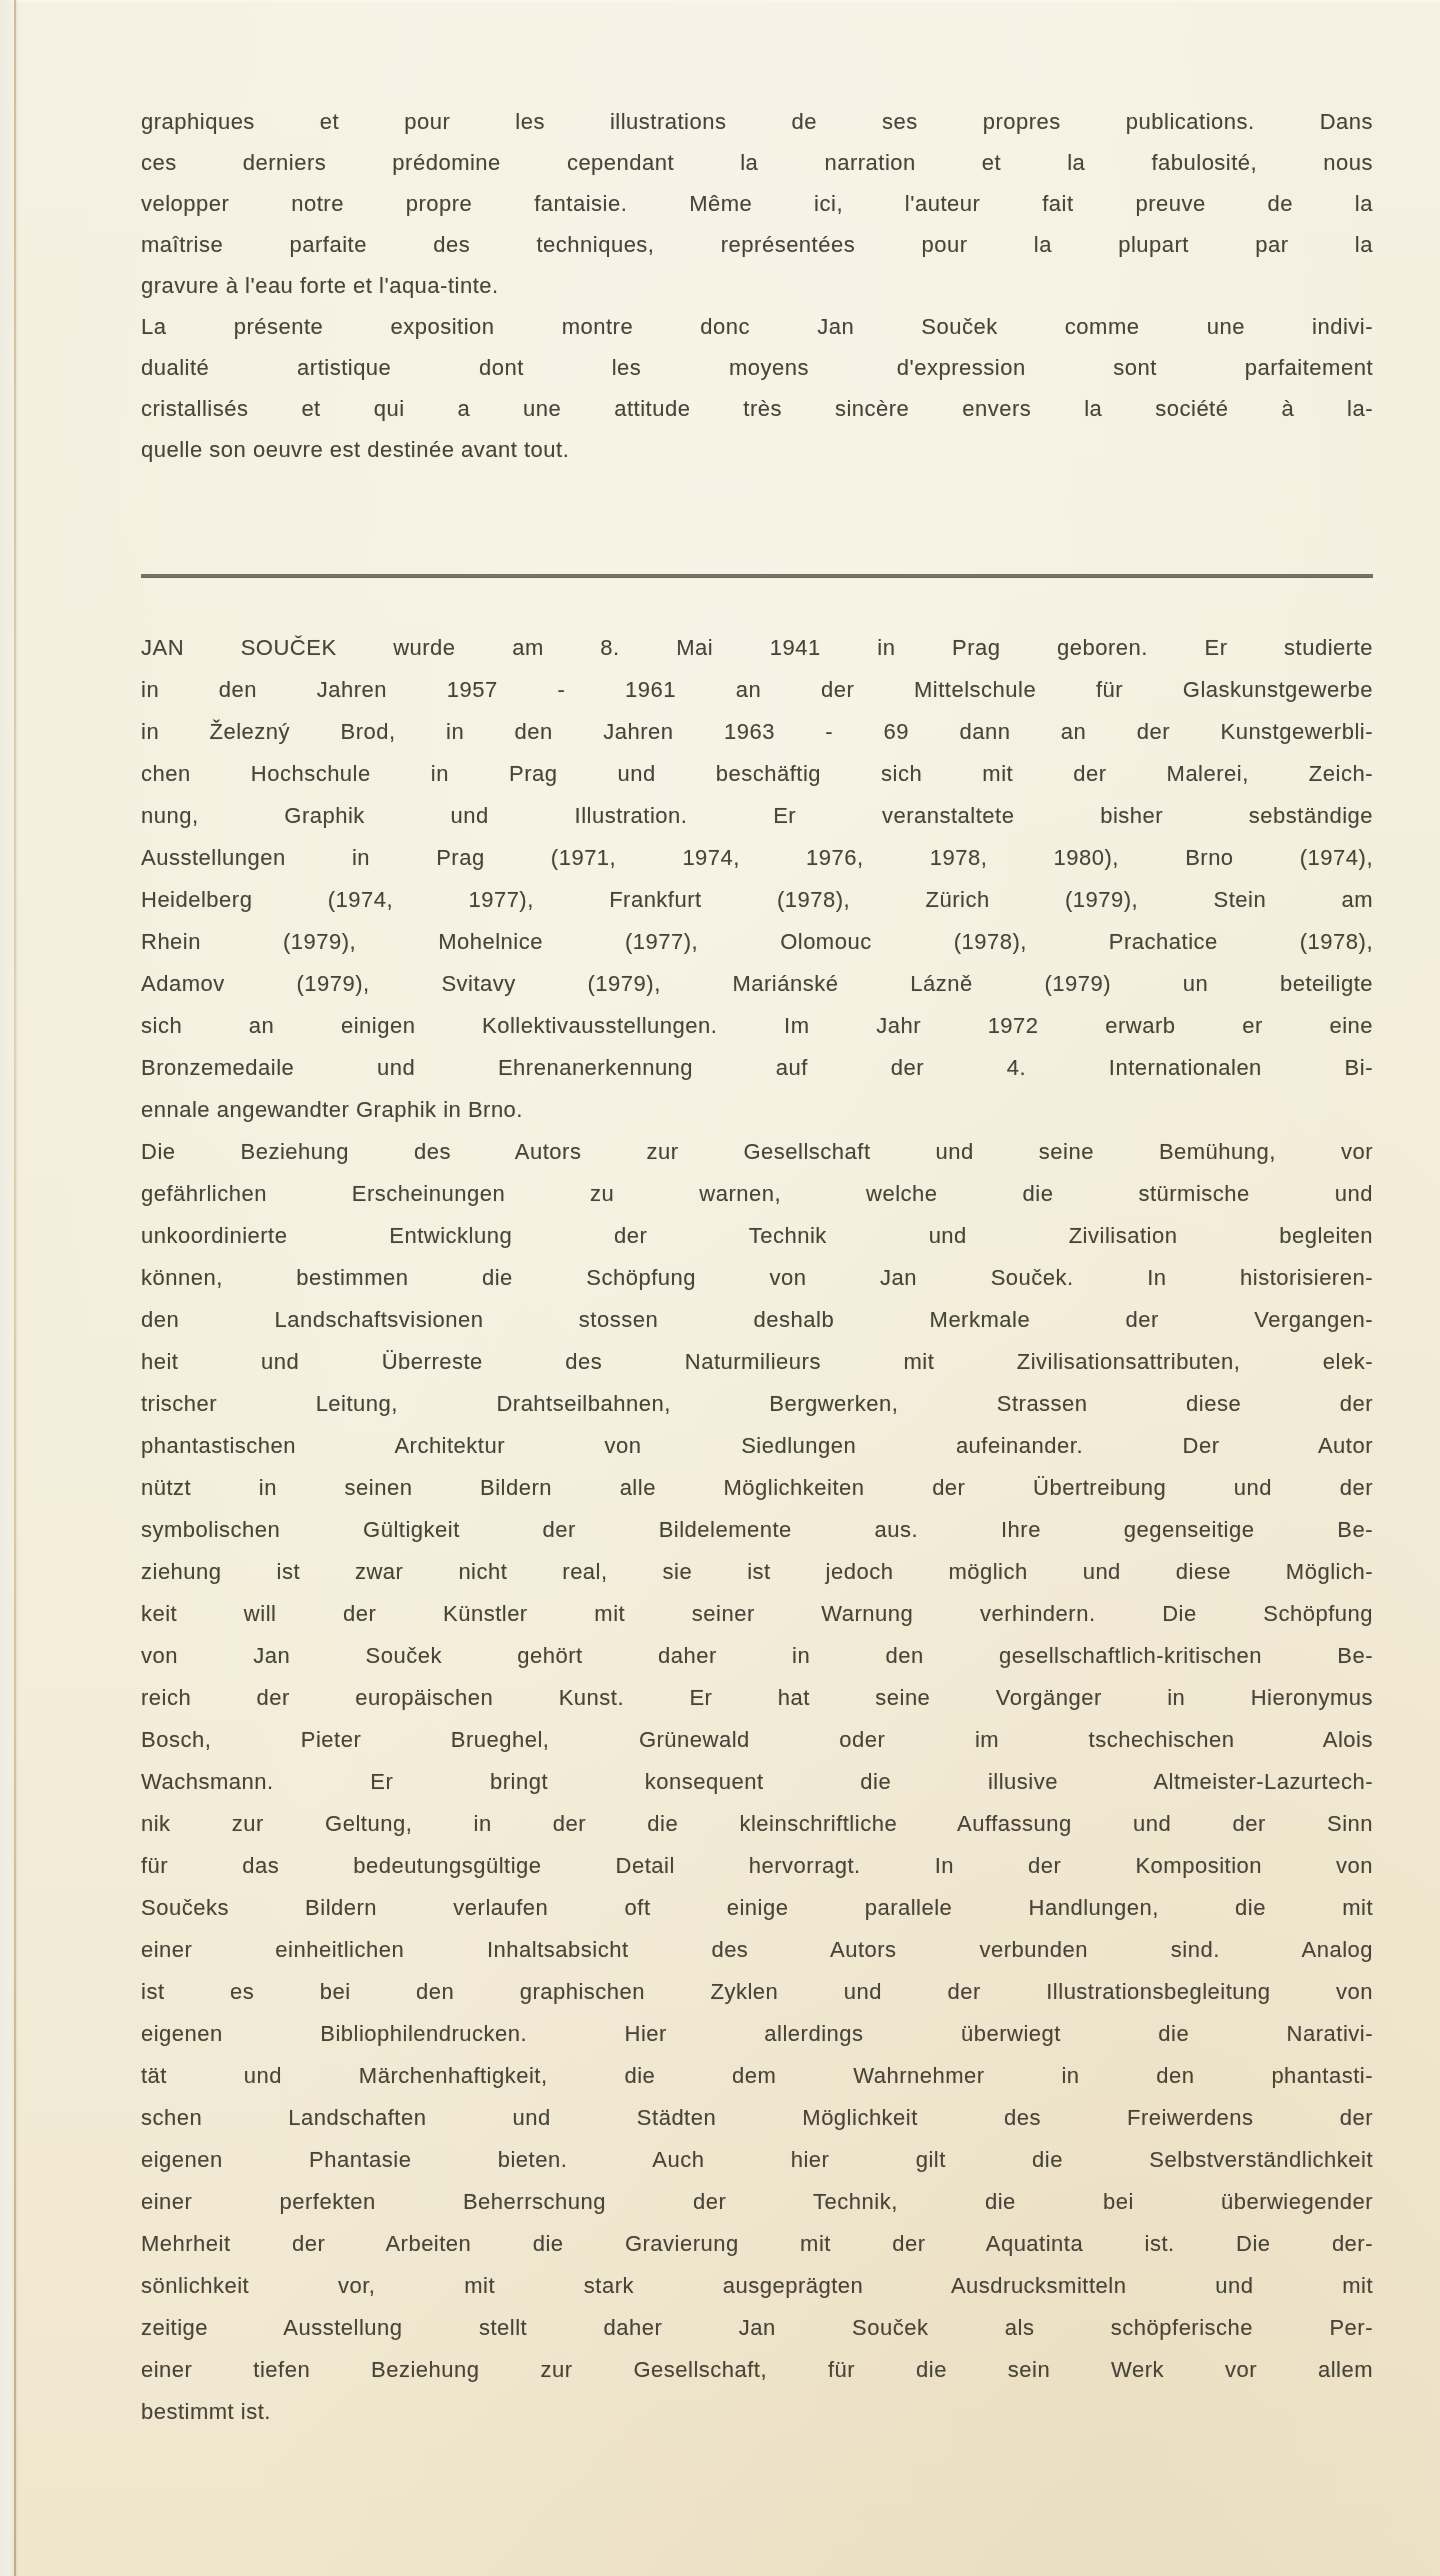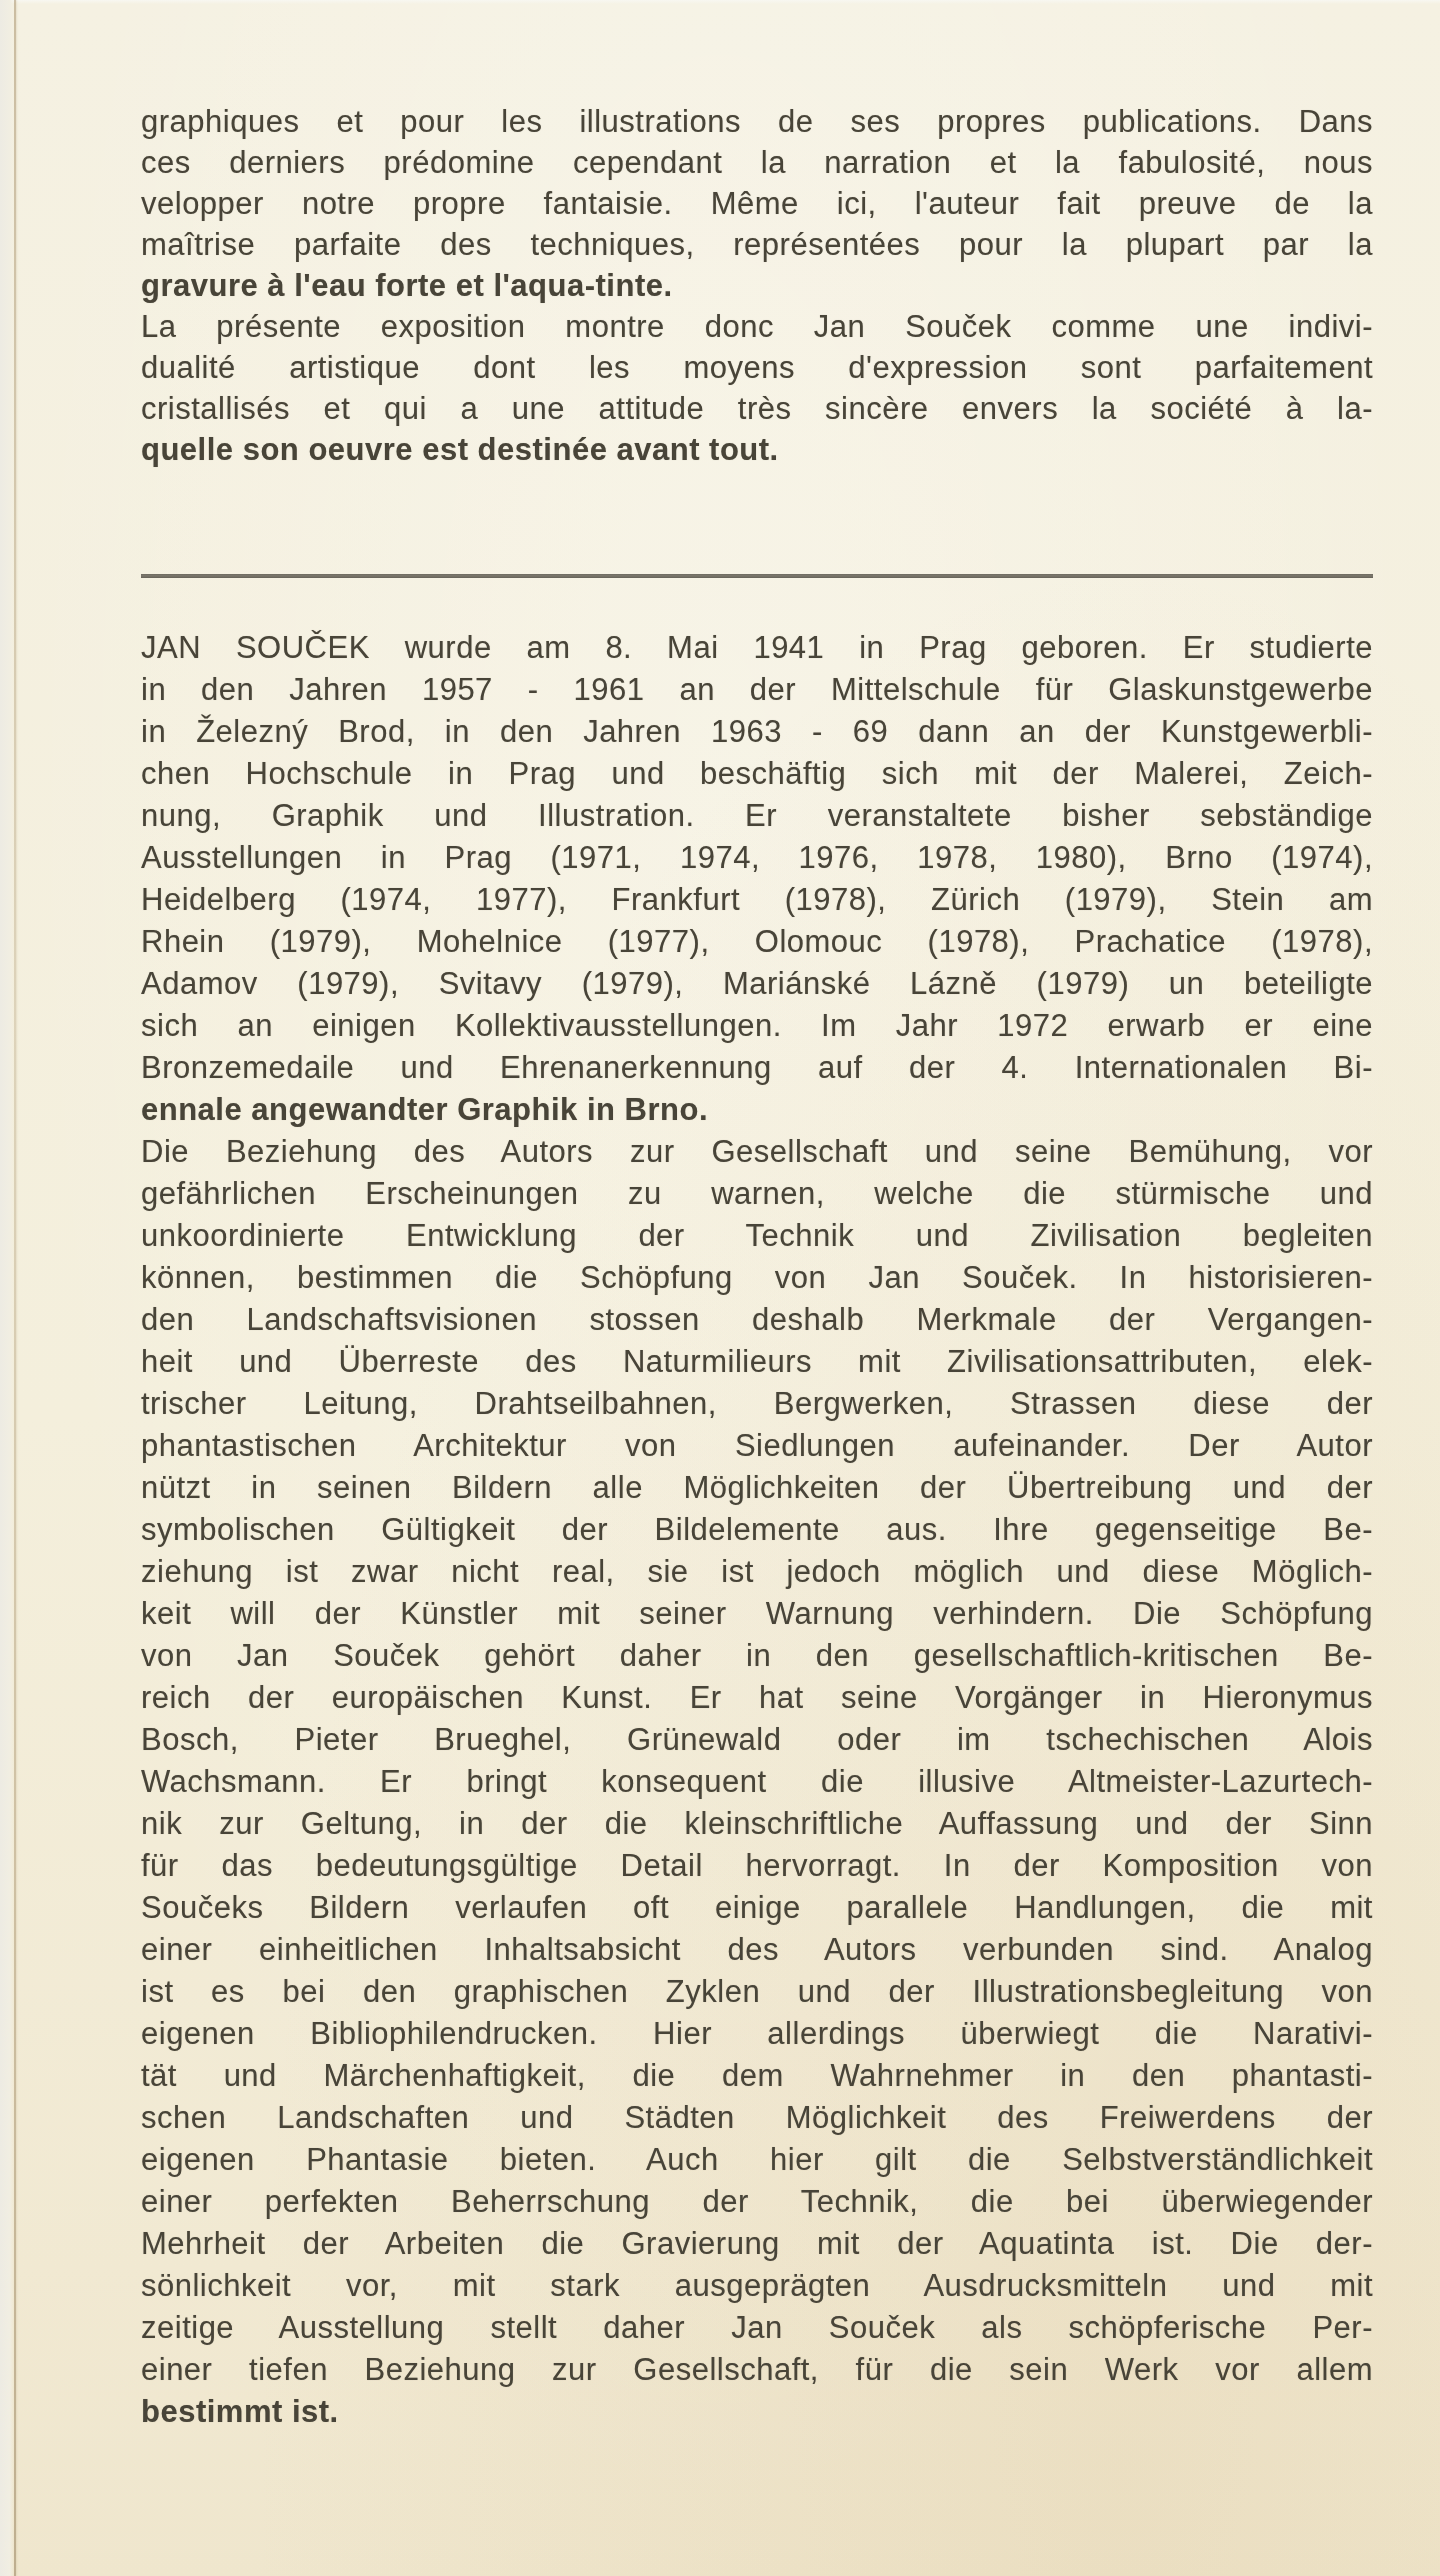--- a/index.html
+++ b/index.html
@@ -59,29 +59,28 @@
     position: absolute;
     left: 0;
     width: 100%;
   }
   .block-french { top: 101px; --lh: 41px; }
   .block-german { top: 627px; --lh: 42px; }
   .para { margin: 0; padding: 0; }
   .line {
     height: var(--lh);
     line-height: var(--lh);
-    font-size: 31px;
+    font-size: 22px;
     letter-spacing: 0.5px;
     text-align: justify;
     text-align-last: justify;
     overflow: hidden;
   }
   .line.line-end {
     text-align-last: left;
-    font-weight: bold;
   }
   .divider {
     position: absolute;
     left: 141px;
     top: 574px;
     width: 1232px;
     height: 3.6px;
     border: none;
     margin: 0;
     padding: 0;

